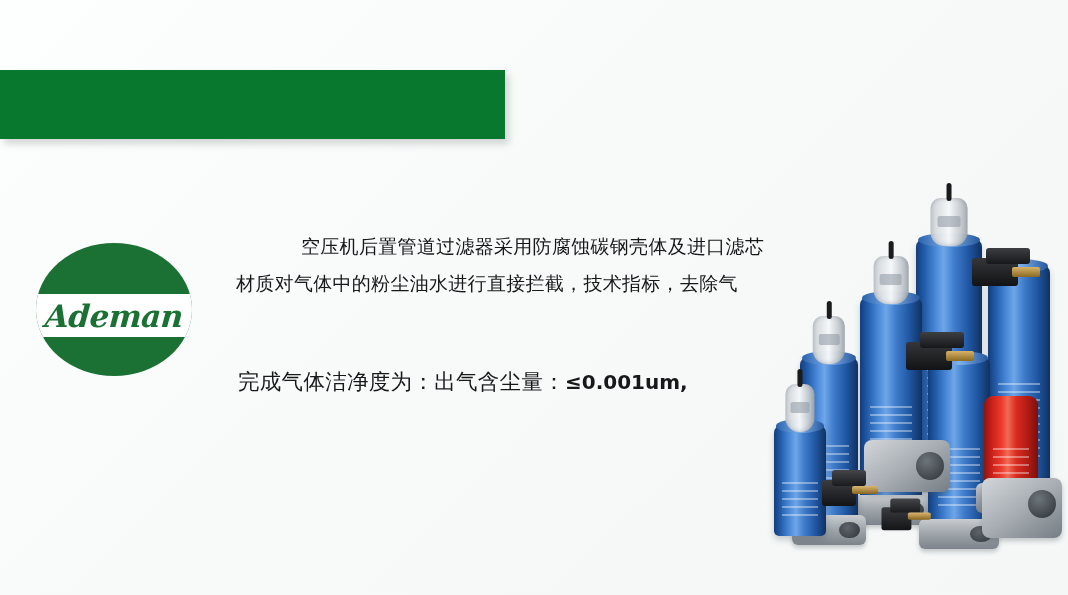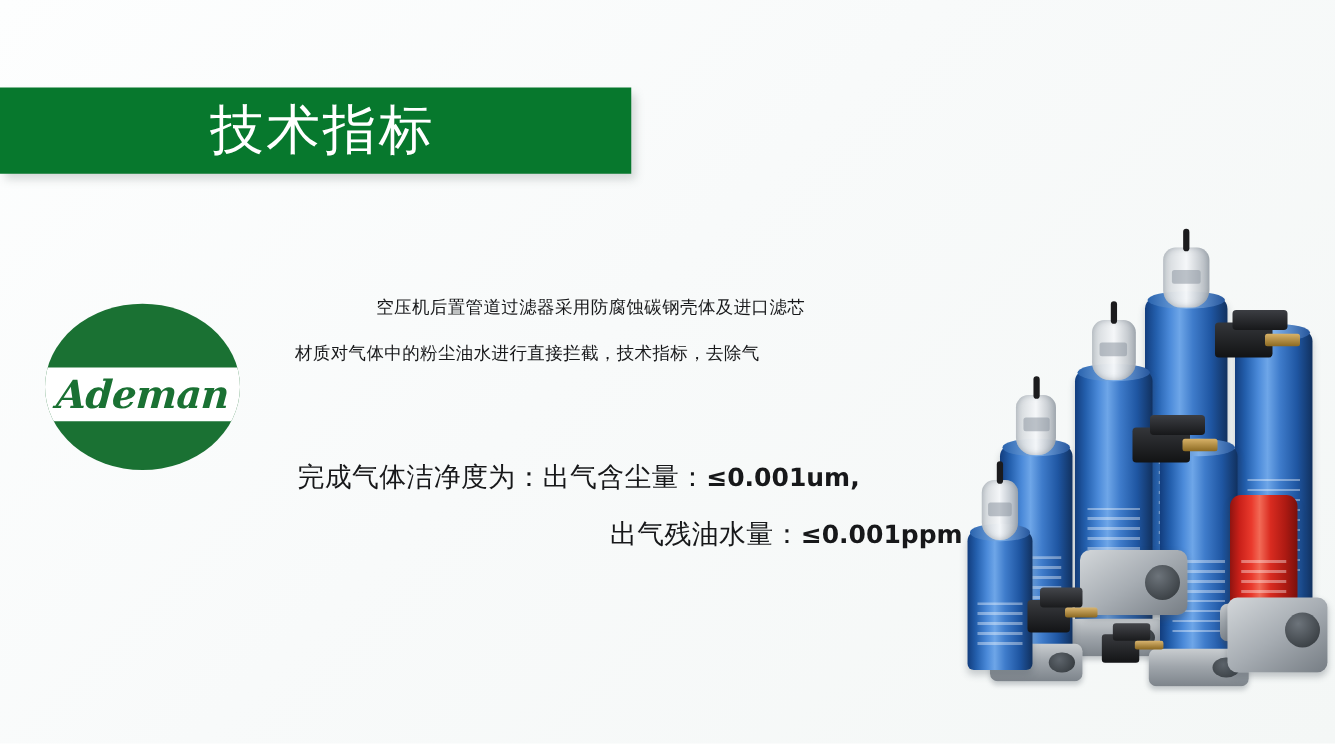--- a/index.html
+++ b/index.html
@@ -86,21 +86,21 @@
     transform: skewX(-4deg);
   }
 
   
   .copy {
     position: absolute;
     left: 236px;
     top: 228px;
     width: 620px;
     font-family: Liberation Serif, serif;
-    font-size: 14px;
+    font-size: 19px;
     line-height: 37px;
     color: #17181a;
     letter-spacing: 0.3px;
   }
   .copy p {
     margin: 0;
     white-space: nowrap;
   }
   .copy p.indent {
     text-indent: 65px;
@@ -287,37 +287,35 @@
     background: linear-gradient(to bottom, #d9b570, #8a6720);
     border-radius: 2px;
   }
 </style>
 </head>
 <body>
 
 <div class="slide">
 
   <div class="title-bar"></div>
-  <div class="title-text">技术指标</div>
 
   <div class="logo">
     <div class="logo-disc">
       <div class="logo-band"></div>
     </div>
     <div class="logo-word">Ademan</div>
   </div>
 
   <div class="copy">
     <p class="indent">空压机后置管道过滤器采用防腐蚀碳钢壳体及进口滤芯</p>
     <p>材质对气体中的粉尘油水进行直接拦截，技术指标，去除气</p>
   </div>
 
   <div class="spec-block">
     <p class="row1"><span>完成气体洁净度为：</span><span>出气含尘量：</span><span class="val">≤0.001um,</span></p>
-    <p class="row2"><span>出气残油水量：</span><span class="val">≤0.001ppm</span></p>
   </div>
 
   <div class="photo">
 
     <div class="unit" style="left:140px; top:60px; width:66px; height:236px;">
       <div class="body-can">
         <div class="can-top"></div>
         <div class="can-label"></div>
       </div>
       <div class="bowl"></div>

